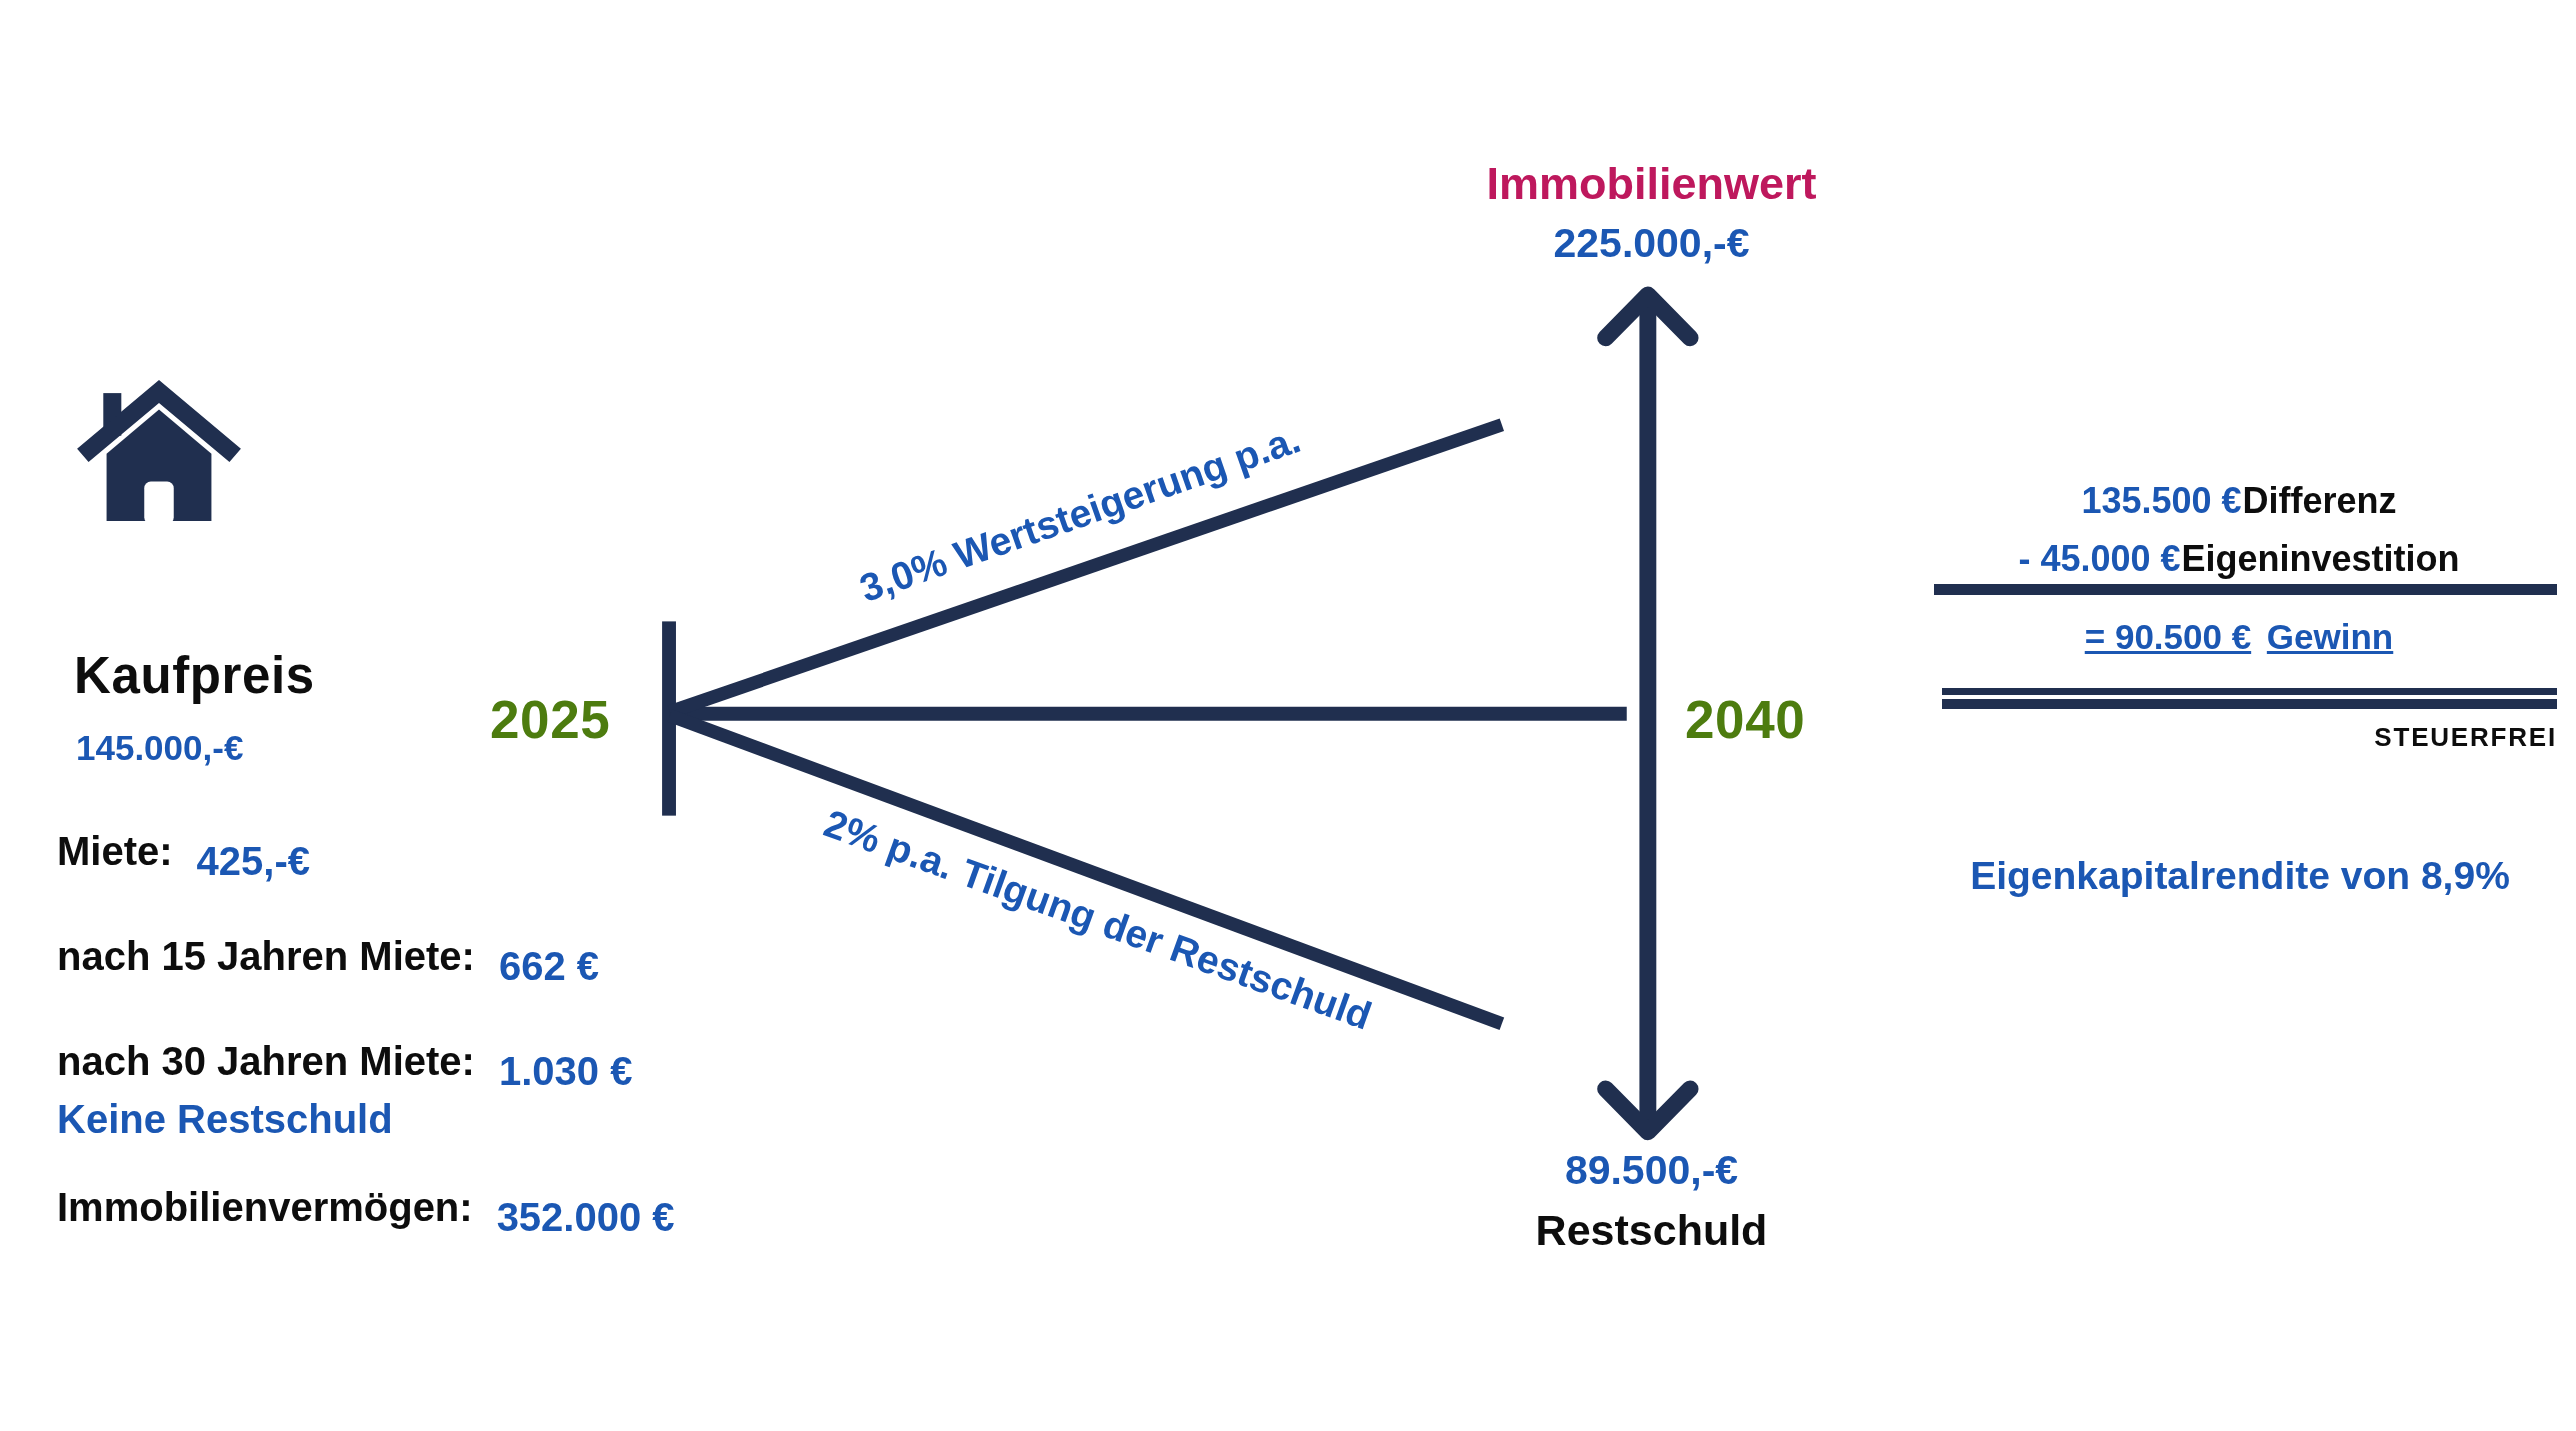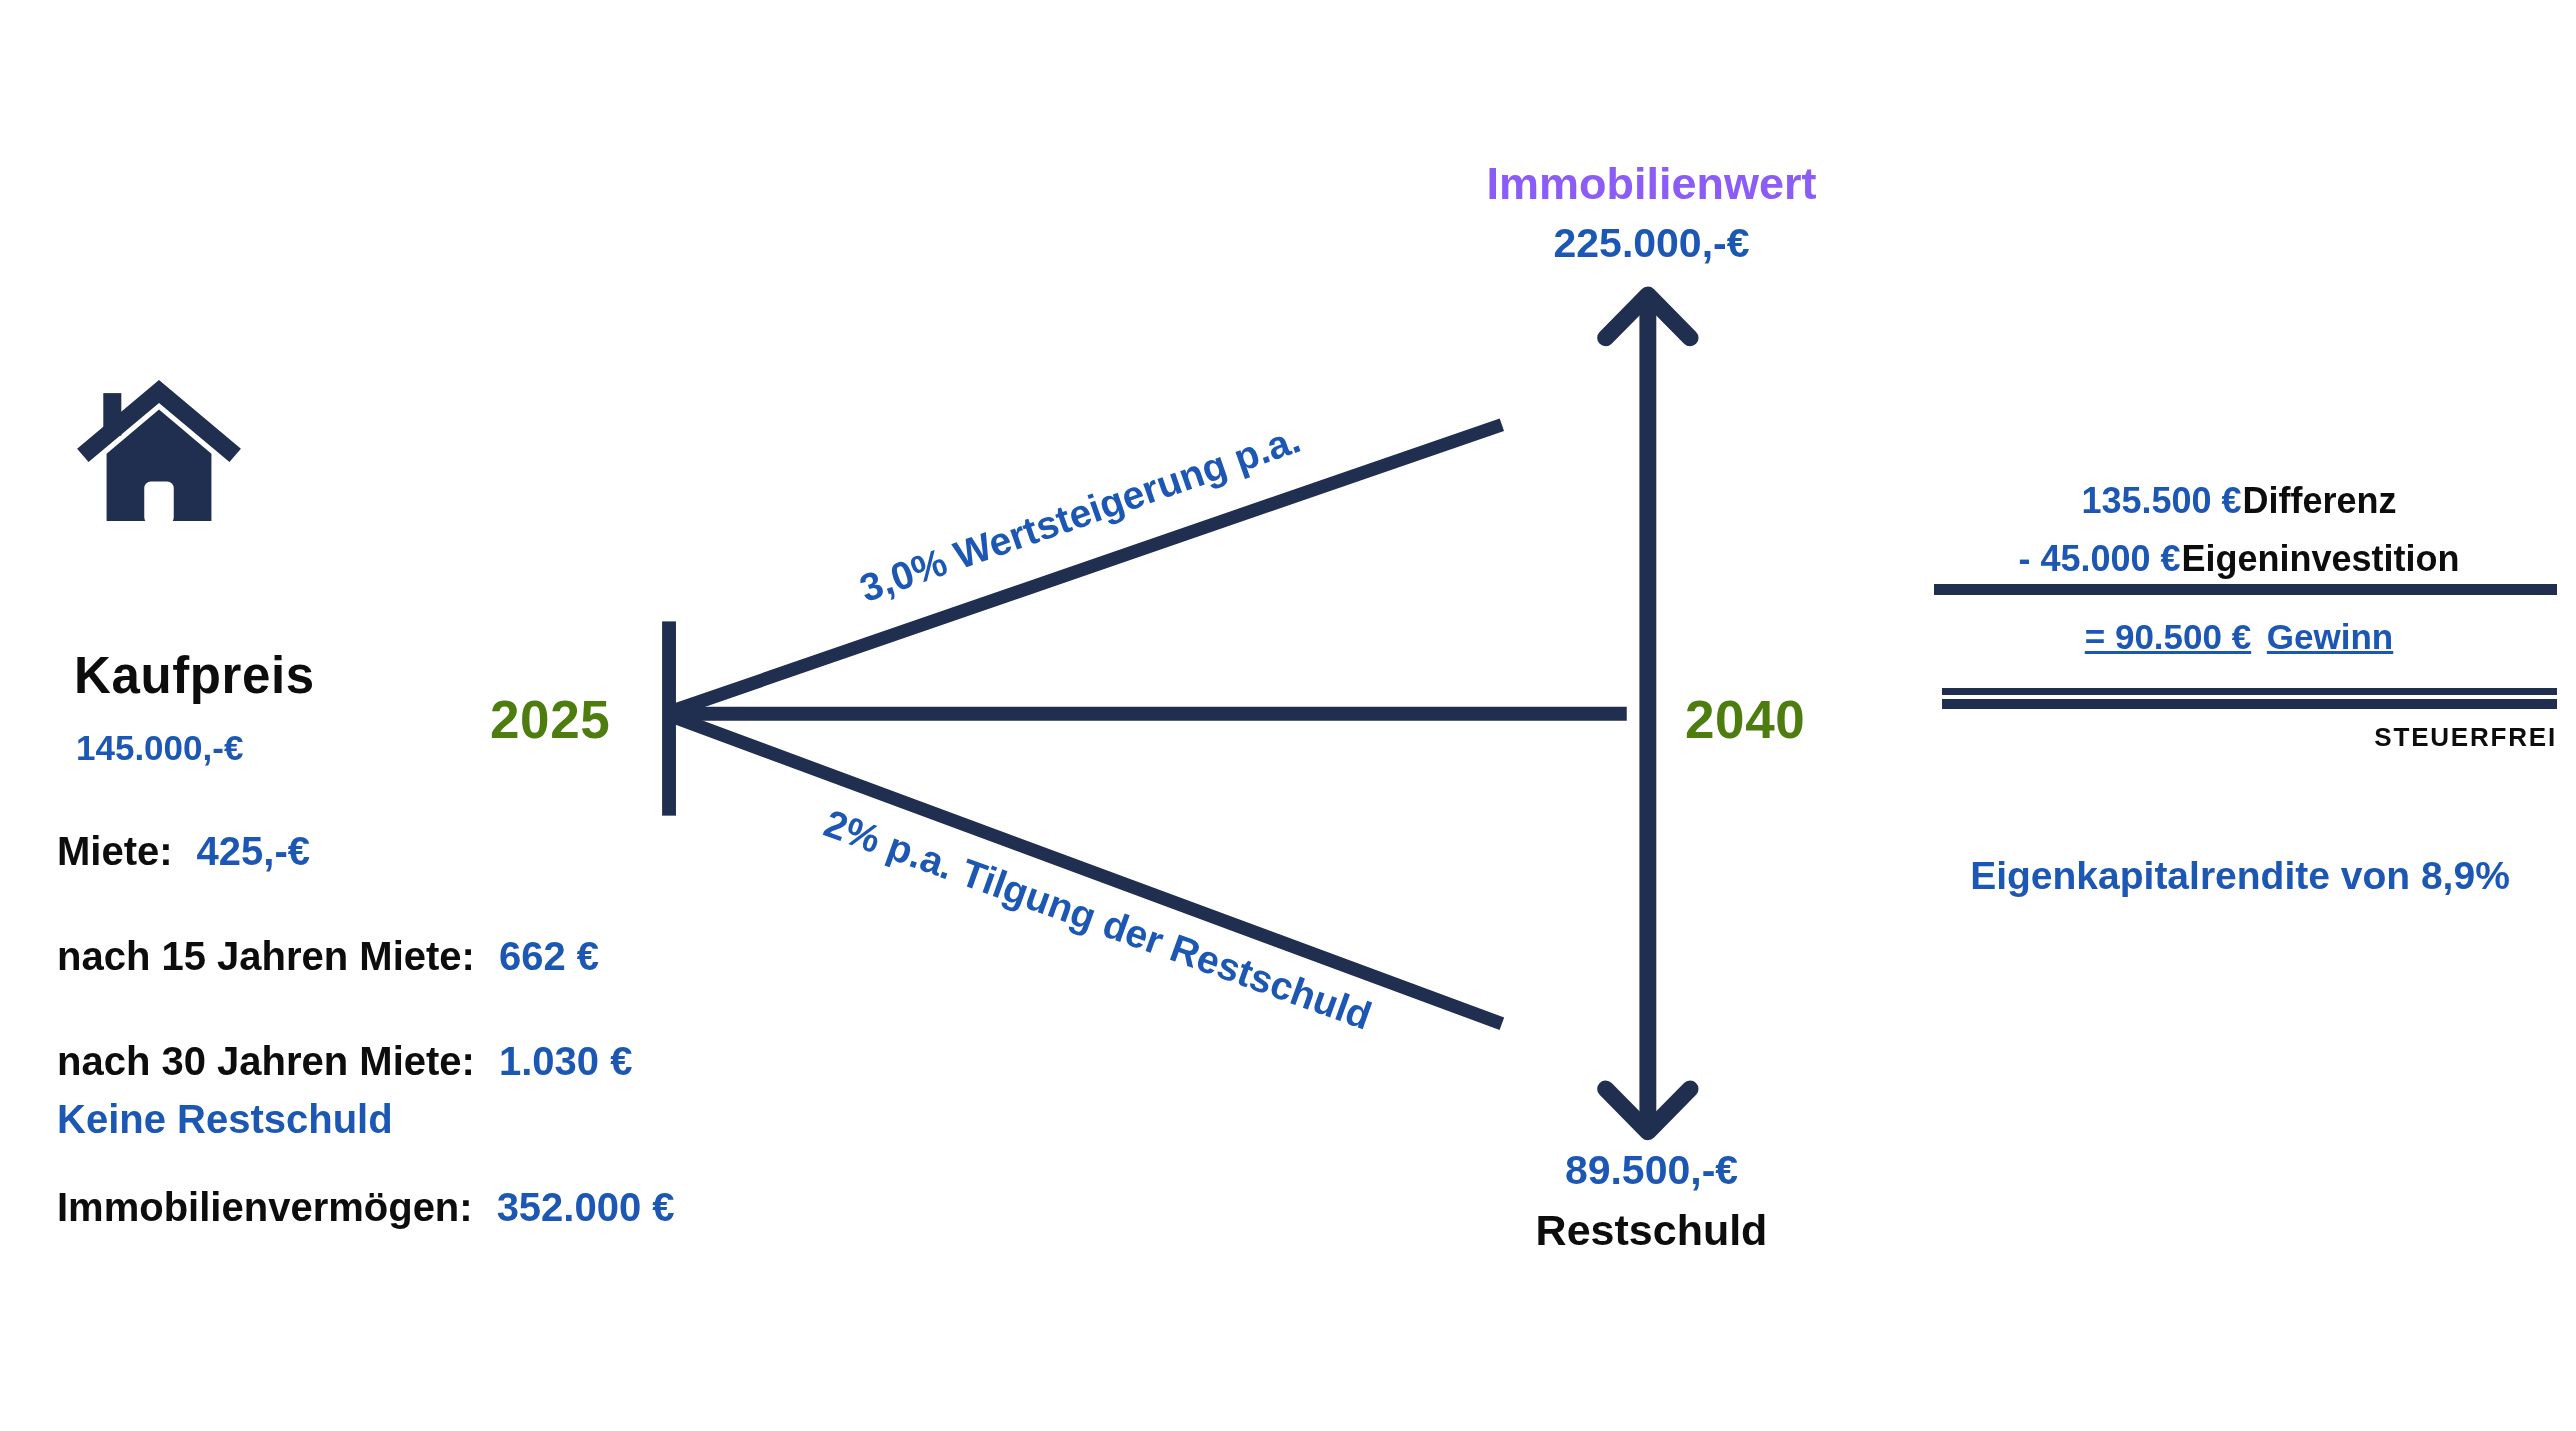--- a/index.html
+++ b/index.html
@@ -28,21 +28,21 @@
   .kaufpreis-value {
     left: 76px; top: 730px;
     font-size: 35px; font-weight: 800; color: #1b57b3; line-height: 1;
   }
   .fact {
     left: 57px;
     font-size: 40px; font-weight: 800; line-height: 1.1;
     display: flex; gap: 24px; white-space: nowrap; justify-content: center;
   }
   .fact .lab { color: #0d0d0d; }
-  .fact .val { color: #1b57b3; }
+  .fact .val { color: #1b57b3; margin-top: 10px; }
   .fact-1 { top: 829px; }
   .fact-2 { top: 934px; }
   .fact-3 { top: 1039px; }
   .fact-note { left: 57px; top: 1097px; font-size: 40px; font-weight: 800; color: #1b57b3; line-height: 1.1; }
   .fact-4 { top: 1185px; }
 
   
   .year {
     font-size: 53px; font-weight: 800; color: #4d7c0f; line-height: 1;
     letter-spacing: 0.6px; white-space: nowrap;
@@ -60,21 +60,21 @@
     left: 706px; top: 494px;
     transform: rotate(-19.2deg);
   }
   .branch-lower {
     left: 724px; top: 900px;
     transform: rotate(19.8deg);
   }
 
   
   .anno { width: 495px; text-align: center; line-height: 1; white-space: nowrap; }
-  .anno-top-title    { left: 1404px; top: 161px;  font-size: 45px; font-weight: 800; color: #8b5cf6; }
+  .anno-top-title    { left: 1404px; top: 161px;  font-size: 45px; font-weight: 800; color: #be185d; }
   .anno-top-value    { left: 1404px; top: 223px;  font-size: 41px; font-weight: 800; color: #1b57b3; }
   .anno-bottom-value { left: 1404px; top: 1150px; font-size: 41px; font-weight: 800; color: #1b57b3; }
   .anno-bottom-title { left: 1404px; top: 1209px; font-size: 43px; font-weight: 800; color: #0d0d0d; }
 
   
   .calc-row {
     left: 1913px; width: 652px;
     display: flex; justify-content: center; gap: 1px;
     font-size: 36px; font-weight: 800; line-height: 1; white-space: nowrap;
   }

